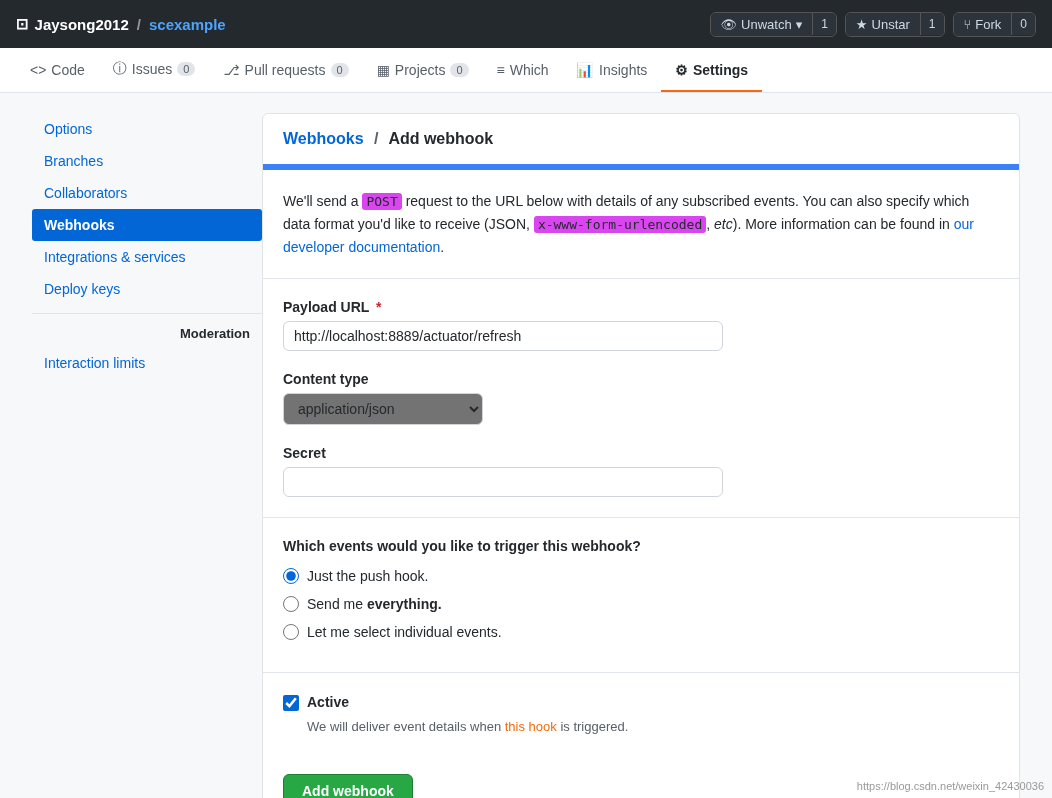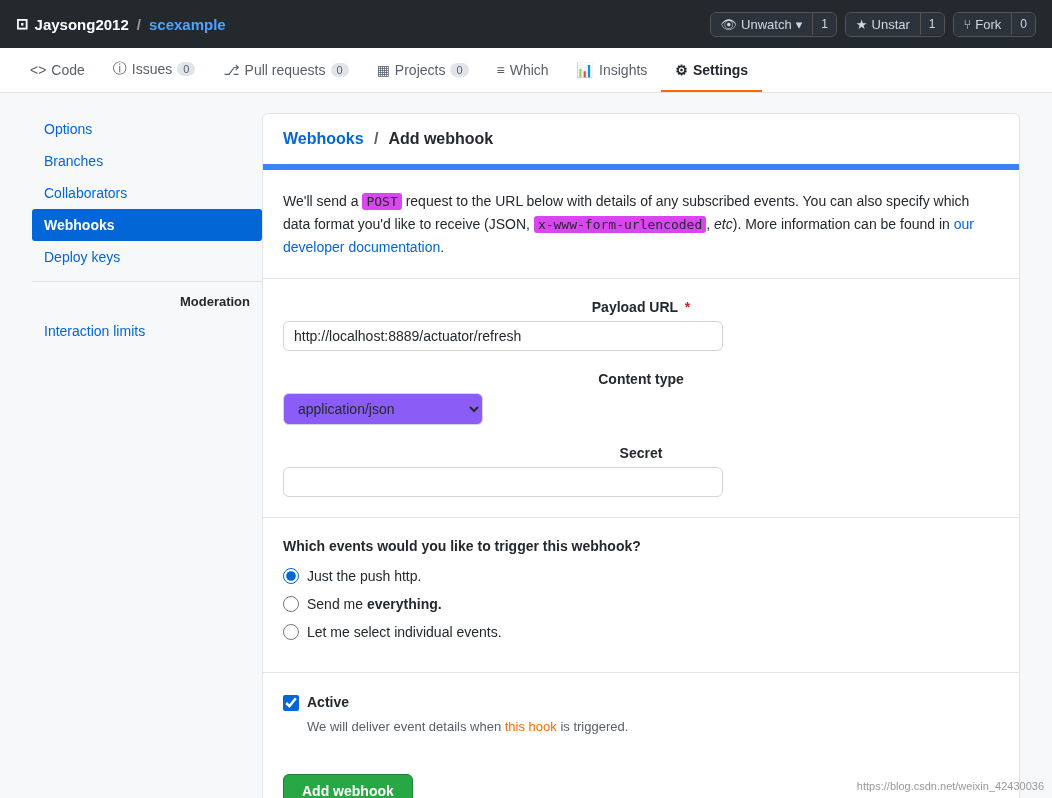--- a/index.html
+++ b/index.html
@@ -40,24 +40,24 @@
     .breadcrumb .sep { margin: 0 6px; color: #586069; }
 
     .form-section { padding: 20px; border-bottom: 1px solid #e1e4e8; }
     .form-section p { font-size: 14px; line-height: 1.6; color: #24292e; }
     .form-section p code { font-family: monospace; background: #d946ef; padding: 1px 4px; border-radius: 3px; font-size: 13px; }
     .form-section p a { color: #0366d6; }
 
     .form-fields { padding: 20px; border-bottom: 1px solid #e1e4e8; }
     .form-group { margin-bottom: 20px; }
     .form-group:last-child { margin-bottom: 0; }
-    .form-label { display: block; font-size: 14px; font-weight: 600; margin-bottom: 6px; text-align: center; }
+    .form-label { display: block; font-size: 14px; font-weight: 600; margin-bottom: 6px; }
     .form-label .required { color: #cb2431; margin-left: 3px; }
     .form-input { width: 440px; padding: 6px 10px; border: 1px solid #d1d5da; border-radius: 6px; font-size: 14px; color: #24292e; }
-    .form-select { width: 200px; padding: 6px 24px 6px 10px; border: 1px solid #d1d5da; border-radius: 6px; font-size: 14px; color: #24292e; background: #8b5cf6; appearance: auto; }
+    .form-select { width: 200px; padding: 6px 24px 6px 10px; border: 1px solid #d1d5da; border-radius: 6px; font-size: 14px; color: #24292e; background: #737373; appearance: auto; }
 
     .events-section { padding: 20px; border-bottom: 1px solid #e1e4e8; }
     .events-title { font-size: 14px; font-weight: 600; margin-bottom: 14px; }
     .radio-option { display: flex; align-items: center; gap: 8px; margin-bottom: 12px; font-size: 14px; cursor: pointer; }
     .radio-option input[type=radio] { accent-color: #0366d6; width: 16px; height: 16px; }
 
     .active-section { padding: 20px; }
     .checkbox-row { display: flex; align-items: center; gap: 8px; margin-bottom: 8px; }
     .checkbox-row input[type=checkbox] { accent-color: #0366d6; width: 16px; height: 16px; margin-top: 2px; }
     .checkbox-label { font-size: 14px; font-weight: 600; }
@@ -142,20 +142,21 @@
   </a>
 </div>
 
 <div class="main-layout">
 
   <div class="sidebar">
     <a class="sidebar-item">Options</a>
     <a class="sidebar-item">Branches</a>
     <a class="sidebar-item">Collaborators</a>
     <a class="sidebar-item active">Webhooks</a>
+    <a class="sidebar-item">Integrations &amp; services</a>
     <a class="sidebar-item">Deploy keys</a>
 
     <div class="sidebar-section-title">Moderation</div>
     <a class="sidebar-item">Interaction limits</a>
   </div>
 
   <div class="content">
 
     <div class="breadcrumb">
       <a>Webhooks</a>
@@ -191,21 +192,21 @@
         <label class="form-label">Secret</label>
         <input class="form-input" type="text" value="" style="">
       </div>
     </div>
 
     <div class="events-section">
       <div class="events-title">Which events would you like to trigger this webhook?</div>
 
       <label class="radio-option">
         <input type="radio" name="events" checked="" style="">
-        <span>Just the push http.</span>
+        <span>Just the push hook.</span>
       </label>
 
       <label class="radio-option">
         <input type="radio" name="events" style="">
         <span>Send me <strong>everything.</strong></span>
       </label>
 
       <label class="radio-option">
         <input type="radio" name="events" style="">
         <span>Let me select individual events.</span>

